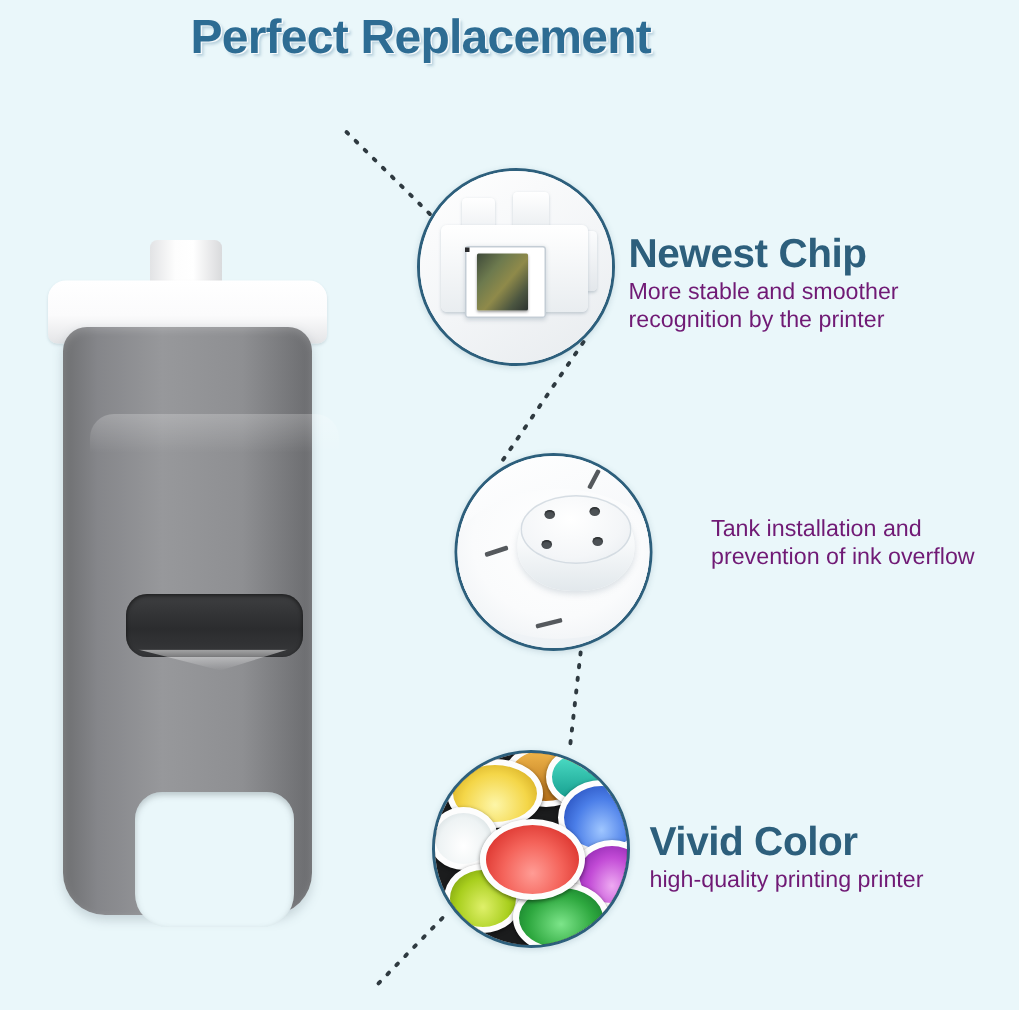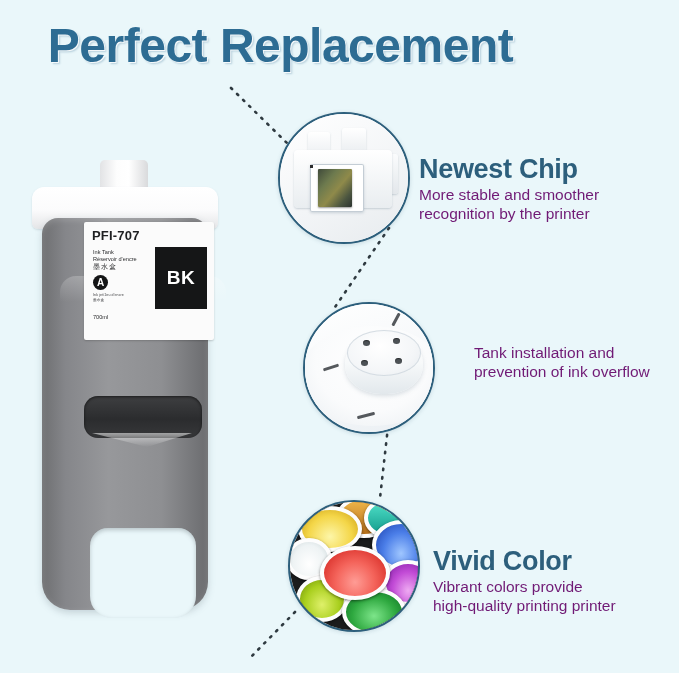--- a/index.html
+++ b/index.html
@@ -9,26 +9,25 @@
     font-family:"Liberation Sans", sans-serif;
     overflow:hidden;
     position:relative;
   }
   .stage{position:absolute;inset:0;width:679px;height:673px;}
 
   
   .title{
     position:absolute;left:0;top:6px;width:561px;
     text-align:center;
-    font-size:48px;font-weight:bold;
+    font-size:32px;font-weight:bold;
     letter-spacing:-0.5px;
     color:#2d6c93;
     text-shadow:1px 1px 0 rgba(255,255,255,.85), 2px 2px 2px rgba(120,160,185,.45);
     font-family:"Liberation Sans", sans-serif;
-    margin-top:12px;
   }
 
   
   .cartridge{position:absolute;left:24px;top:160px;width:200px;height:450px;}
   .cart-neck{
     position:absolute;left:76px;top:0;width:48px;height:40px;
     background:linear-gradient(90deg,#e2e3e5 0%,#fdfdfd 35%,#ffffff 60%,#d9dadc 100%);
     border-radius:5px 5px 0 0;
   }
   .cart-cap{
@@ -217,35 +216,20 @@
 
   <div class="cartridge">
     <div class="cart-neck"></div>
     <div class="cart-cap"></div>
     <div class="cart-body">
       <div class="cart-shoulder"></div>
       <div class="cart-window"></div>
       <div class="cart-handle-hole"></div>
     </div>
 
-    <div class="label">
-      <div class="label-code">PFI-707</div>
-      <div class="label-lines">
-        <div>Ink Tank</div>
-        <div>Réservoir d'encre</div>
-        <div class="label-cjk">墨水盒</div>
-      </div>
-      <div class="label-a">A</div>
-      <div class="label-tiny">
-        <div>Ink jet/Jeu d'encre</div>
-        <div>墨水盒</div>
-      </div>
-      <div class="label-vol">700ml</div>
-      <div class="label-bk">BK</div>
-    </div>
   </div>
 
   <div class="circle" id="circle-chip">
     <div class="chip-art">
       <div class="chip-block chip-tab1"></div>
       <div class="chip-block chip-tab2"></div>
       <div class="chip-block chip-tab3"></div>
       <div class="chip-block chip-b1"></div>
       <div class="chip-frame"></div>
       <div class="chip-die"></div>
@@ -293,18 +277,17 @@
       <div class="can can-purple"></div>
       <div class="can can-lime"></div>
       <div class="can can-green"></div>
       <div class="can can-red"></div>
     </div>
   </div>
 
   <div class="feature" id="feature-color">
     <div class="f-title">Vivid Color</div>
     <div class="f-desc">
-      <div>Vibrant colors provide</div>
       <div>high-quality printing printer</div>
     </div>
   </div>
 
 </div>
 
 </body></html>

